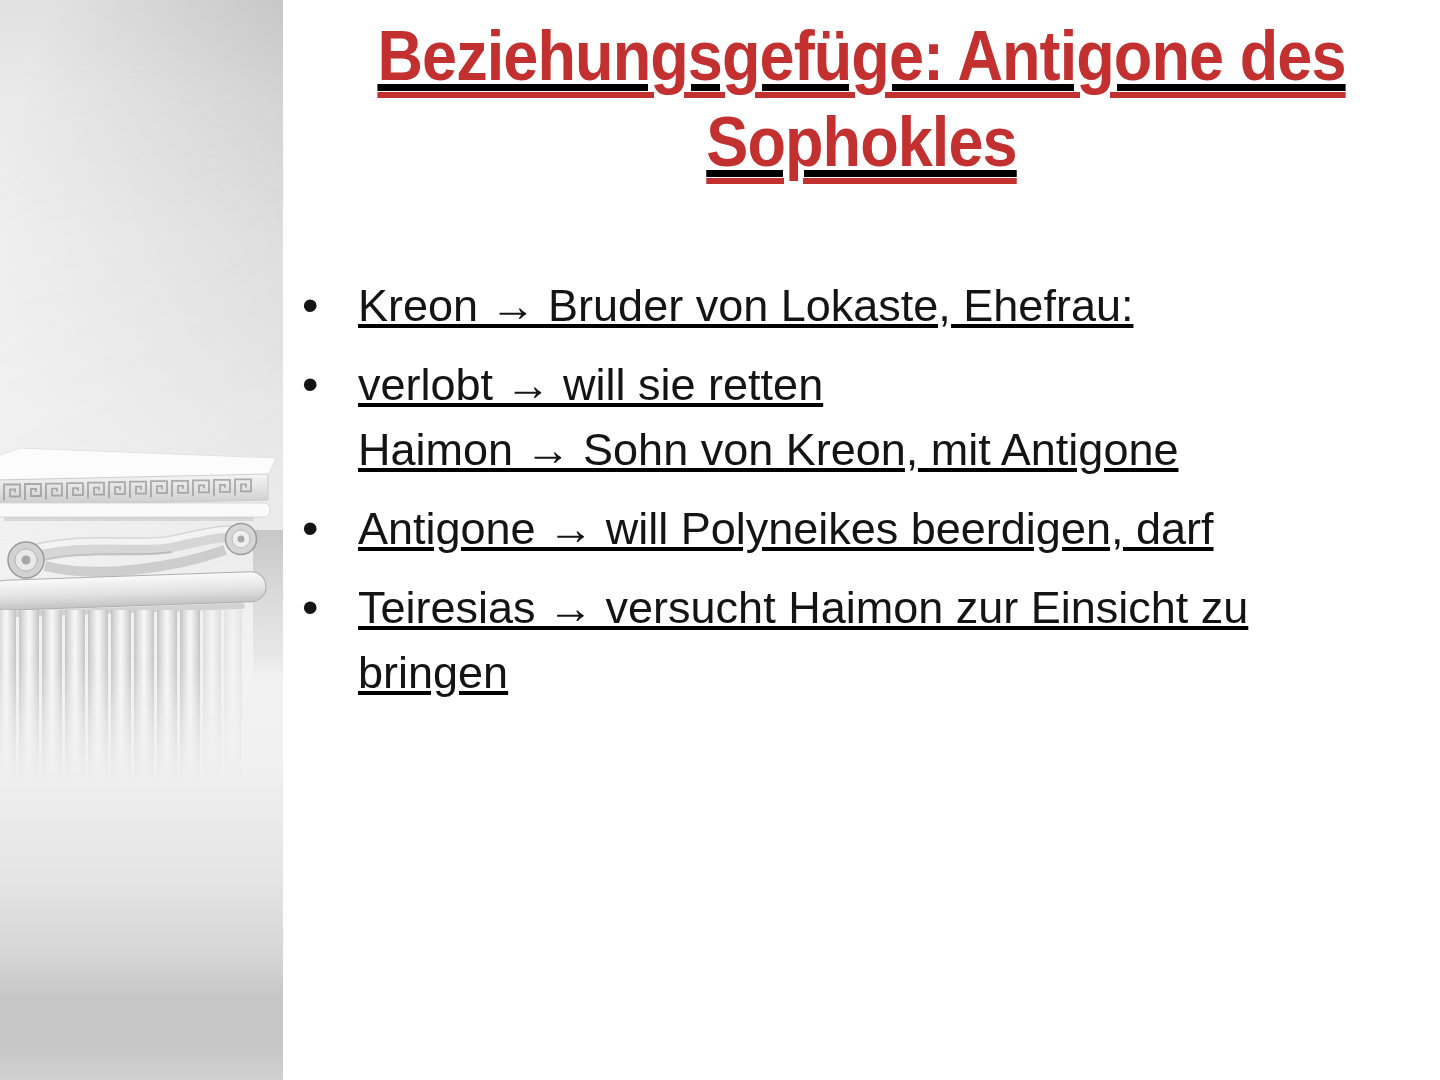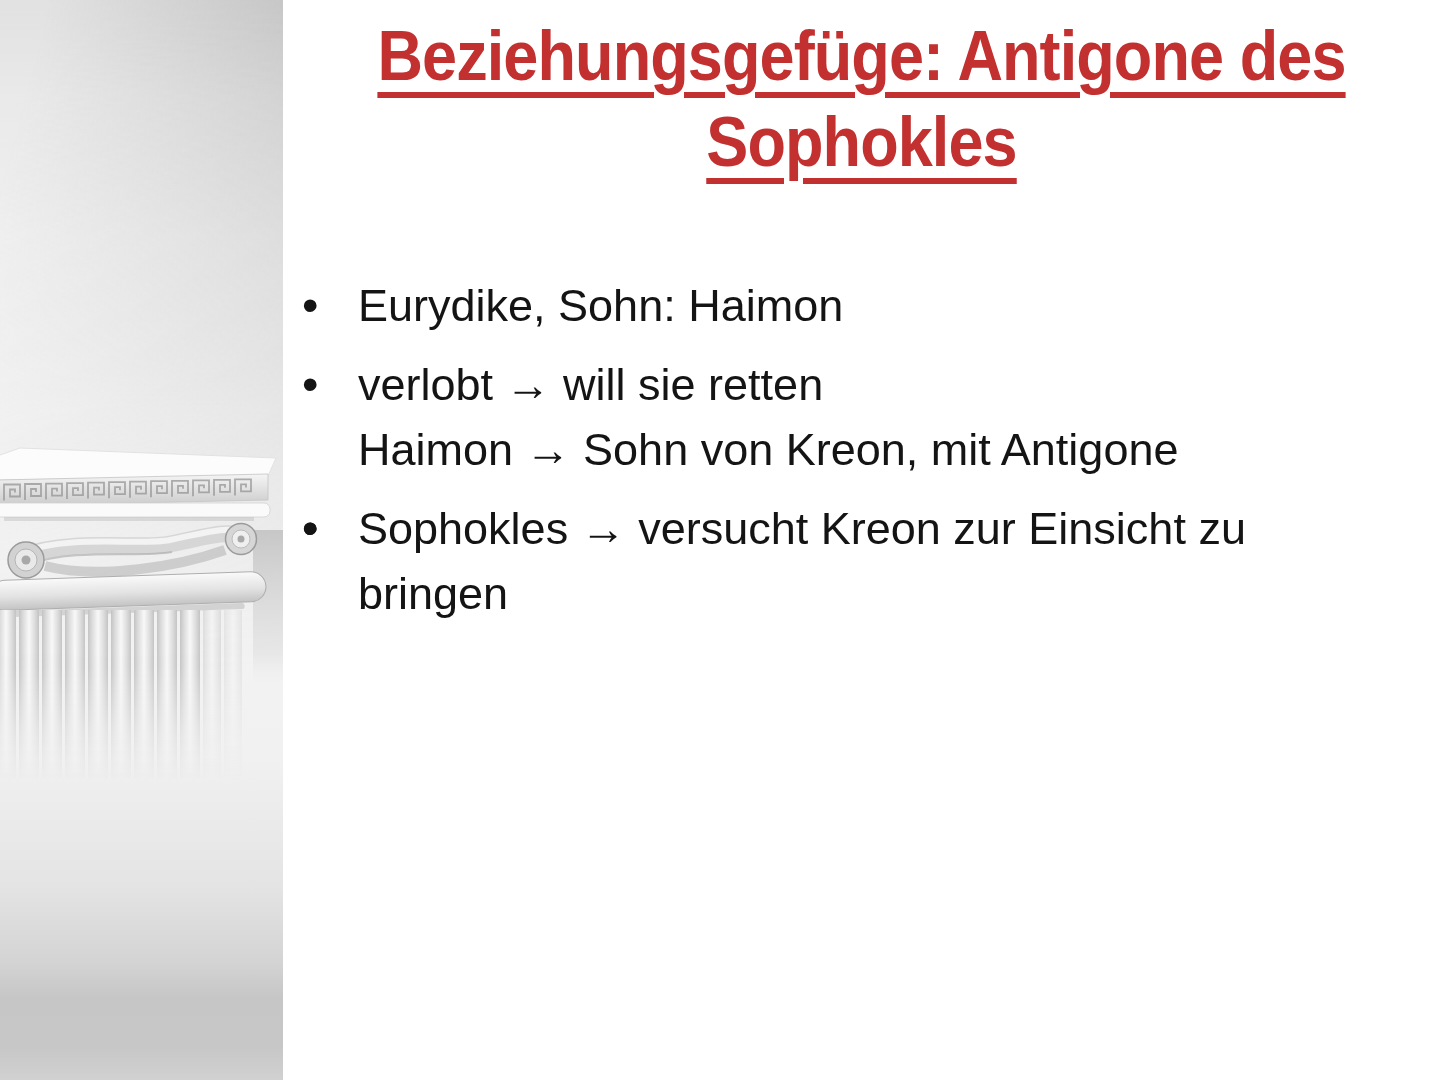--- a/index.html
+++ b/index.html
@@ -15,21 +15,21 @@
       #c4c4c4 0%, #d9d9d9 9%, #e8e8e8 22%, #f0f0f0 38%,
       #f3f3f3 58%, #f1f1f1 70%, #e4e4e4 82%, #d4d4d4 89%,
       #c6c6c6 92.5%, #c7c7c7 97%, #d1d1d1 100%);}
   .sidebar::before{content:"";position:absolute;inset:0;
     background:linear-gradient(105deg, rgba(255,255,255,.5) 8%, rgba(80,80,80,.18) 88%);
     -webkit-mask-image:linear-gradient(to bottom,#000 0%,rgba(0,0,0,.55) 34%,transparent 62%);
     mask-image:linear-gradient(to bottom,#000 0%,rgba(0,0,0,.55) 34%,transparent 62%);}
   .column-svg{position:absolute;left:-10px;top:438px;width:300px;height:345px;display:block;}
 
   
-  .content{position:absolute;left:283px;top:0;width:1157px;height:1080px;background:#fff;}
+  .content{position:absolute;left:283px;top:0;width:1157px;height:1080px;background:#fff;text-decoration:underline;}
 
   .title{margin:0;padding:13px 16px 0;text-align:center;
          font-size:70px;line-height:86px;font-weight:bold;letter-spacing:-1px;
          color:var(--red);transform:scaleX(.9);transform-origin:50% 0;}
   .title-line{display:block;text-decoration:underline;
               text-decoration-thickness:6px;text-underline-offset:12px;}
 
   .bullets{list-style:none;margin:88px 0 0;padding:0 30px 0 0;}
   .bullet{position:relative;padding-left:75px;font-size:45px;line-height:65px;
           color:var(--ink);letter-spacing:0;}
@@ -139,31 +139,32 @@
   <main class="content">
 
     <h1 class="title">
       <span class="title-line">Beziehungsgefüge: Antigone des</span>
       <span class="title-line">Sophokles</span>
     </h1>
 
     <ul class="bullets">
       <li class="bullet">
         <span class="dot">•</span>
-        <span class="b-line">Eurydike, Sohn: Haimon</span>
+        <span class="b-line">Kreon → Bruder von Lokaste, Ehefrau:</span>
       </li>
       <li class="bullet">
         <span class="dot">•</span>
         <span class="b-line">verlobt → will sie retten</span>
         <span class="b-line">Haimon → Sohn von Kreon, mit Antigone</span>
       </li>
       <li class="bullet">
         <span class="dot">•</span>
+        <span class="b-line">Antigone → will Polyneikes beerdigen, darf</span>
       </li>
       <li class="bullet">
         <span class="dot">•</span>
-        <span class="b-line">Sophokles → versucht Kreon zur Einsicht zu</span>
+        <span class="b-line">Teiresias → versucht Haimon zur Einsicht zu</span>
         <span class="b-line">bringen</span>
       </li>
     </ul>
 
   </main>
 </div>
 
 </body></html>

